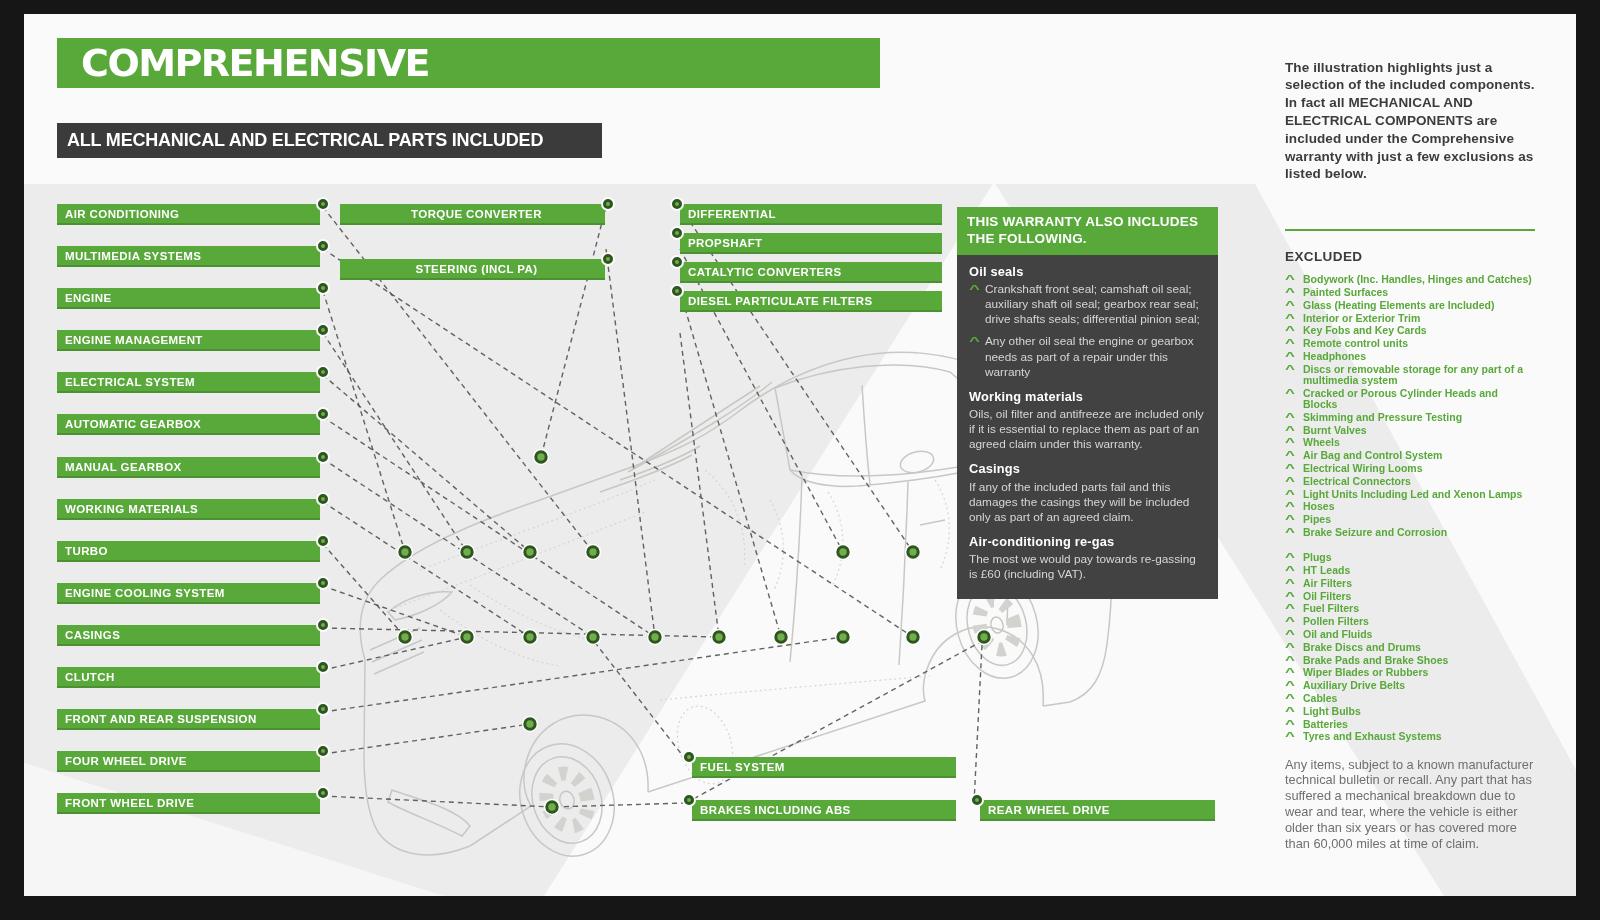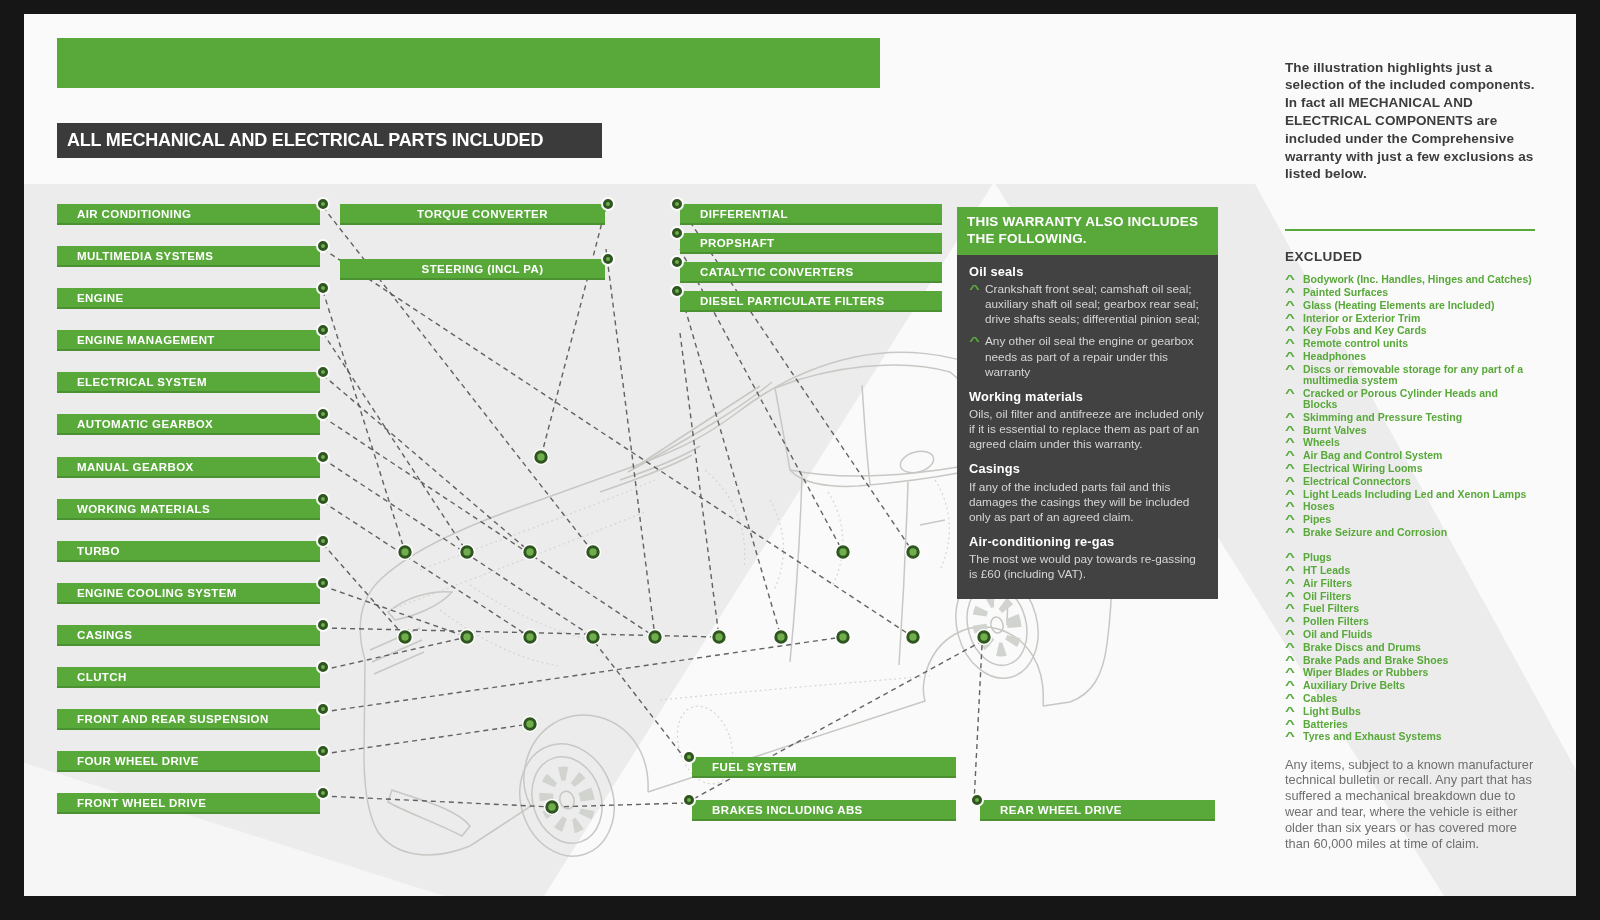--- a/index.html
+++ b/index.html
@@ -23,21 +23,21 @@
   .subhdr{position:absolute;left:33px;top:109px;width:545px;height:35px;background:#3b3b3b;color:#fff;
        display:flex;align-items:center;padding-left:10px;font-size:18px;font-weight:700;letter-spacing:-0.2px;white-space:nowrap;}
 
   
   .col{position:absolute;display:flex;flex-direction:column;}
   .col-left{left:33px;top:190px;width:263px;gap:21.1px;}
   .col-mid{left:316px;top:190px;width:265px;gap:34px;text-align:center;}
   .col-right{left:656px;top:190px;width:262px;gap:8px;}
   .col-bottom{left:668px;top:743px;width:264px;gap:22px;}
   .bar{position:relative;height:21px;background:#58a93a;color:#fff;font-size:11.5px;font-weight:700;
-       line-height:21px;padding-left:20px;letter-spacing:.4px;box-shadow:inset 0 -2px 0 rgba(0,0,0,.14);white-space:nowrap;}
+       line-height:21px;padding-left:8px;letter-spacing:.4px;box-shadow:inset 0 -2px 0 rgba(0,0,0,.14);white-space:nowrap;}
   .bar-rear{position:absolute;left:956px;top:786px;width:235px;}
   .ldot{position:absolute;width:10px;height:10px;border-radius:50%;background:#6fae4a;border:3px solid #2f5521;
         box-shadow:0 0 0 2px rgba(253,253,253,.95);top:-5px;}
   .dot-r .ldot{right:-8px;}
   .dot-l .ldot{left:-8px;}
 
   
   .panel{position:absolute;left:933px;top:193px;width:261px;}
   .panel-head{background:#58a93a;color:#fff;font-size:13.5px;font-weight:700;line-height:1.25;
        padding:7px 10px;letter-spacing:.2px;}
@@ -184,20 +184,21 @@
         <use href="#cdot" x="913" y="637"></use>
           <use href="#cdot" x="984" y="637"></use>
         <use href="#cdot" x="541" y="457"></use>
           <use href="#cdot" x="530" y="724"></use>
         <use href="#cdot" x="552" y="807"></use>
       </g>
     </g>
   </svg>
 
   <div class="hdr">
+    <span class="t2">COMPREHENSIVE</span>
   </div>
   <div class="subhdr">ALL MECHANICAL AND ELECTRICAL PARTS INCLUDED</div>
 
   <div class="col col-left dot-r">
 
       <div class="bar">
         <span>AIR CONDITIONING</span>
         <span class="ldot"></span>
       </div>
 
@@ -419,21 +420,21 @@
           <span>Electrical Wiring Looms</span>
         </li>
 
         <li>
           <span class="caret">^</span>
           <span>Electrical Connectors</span>
         </li>
 
         <li>
           <span class="caret">^</span>
-          <span>Light Leads Including Led and Xenon Lamps</span>
+          <span>Light Units Including Led and Xenon Lamps</span>
         </li>
 
         <li>
           <span class="caret">^</span>
           <span>Hoses</span>
         </li>
 
         <li>
           <span class="caret">^</span>
           <span>Pipes</span>

